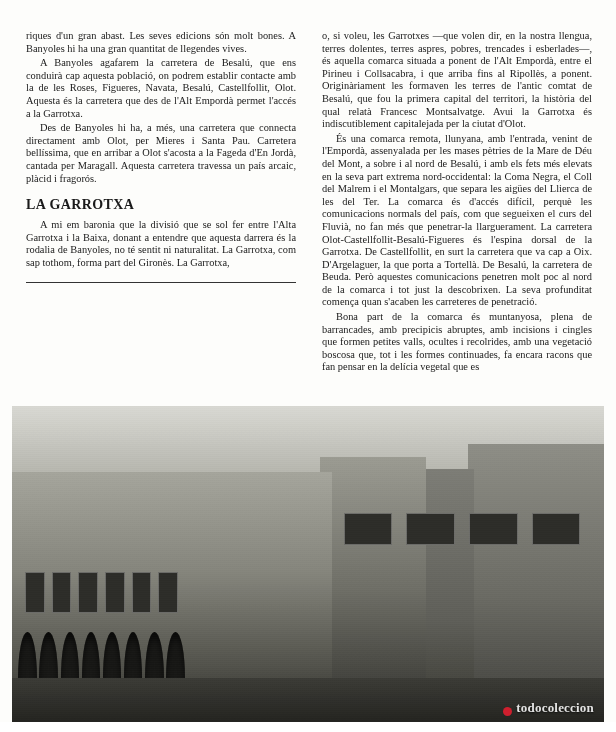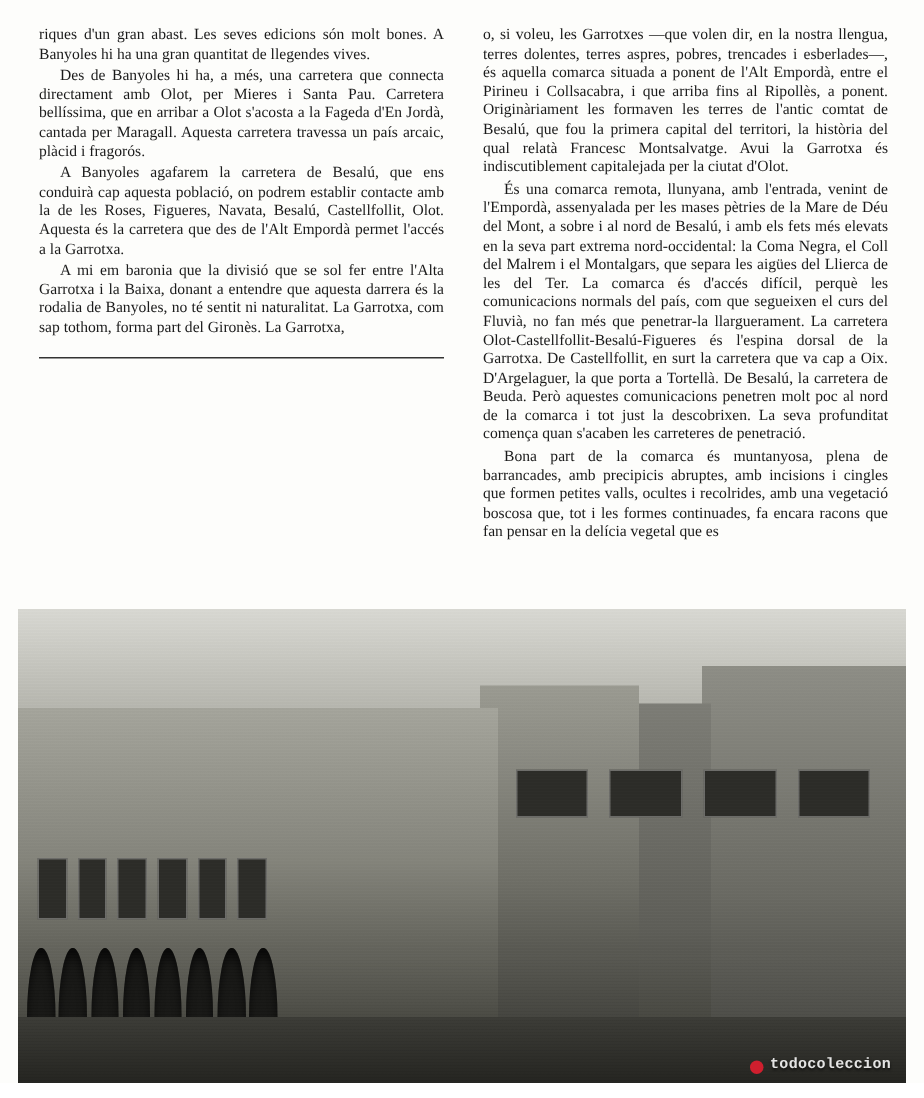--- a/index.html
+++ b/index.html
@@ -15,21 +15,21 @@
     position: relative;
     overflow: hidden;
   }
   .page {
     position: absolute;
     inset: 0;
     background: #fdfdfb;
   }
   .columns {
     position: absolute;
-    top: 18px;
+    top: 30px;
     left: 26px;
     width: 566px;
     display: flex;
     gap: 26px;
   }
   .col {
     width: 270px;
   }
   p {
     margin: 0 0 2px 0;
@@ -168,22 +168,22 @@
     inset: 0;
     opacity: 0.22;
     background-image:
       repeating-linear-gradient(0deg, rgba(255,255,255,0.05) 0 1px, rgba(0,0,0,0.05) 1px 2px);
     pointer-events: none;
   }
   .watermark {
     position: absolute;
     right: 10px;
     bottom: 6px;
-    font-family: Liberation Mono, monospace;
-    font-size: 10px;
+    font-family: Liberation Serif, serif;
+    font-size: 13px;
     font-weight: bold;
     color: rgba(255,255,255,0.88);
     letter-spacing: 0.2px;
     text-shadow: 0 1px 2px rgba(0,0,0,0.7);
     display: flex;
     align-items: flex-end;
     gap: 4px;
   }
   .wm-dot {
     display: inline-block;
@@ -199,23 +199,24 @@
 </style>
 </head>
 <body>
 
 <div class="page">
 
   <div class="columns">
 
     <div class="col">
       <p class="noindent">riques d'un gran abast. Les seves edicions són molt bones. A Banyoles hi ha una gran quantitat de llegendes vives.</p>
+      <p>A Banyoles agafarem la carretera de Besalú, que ens conduirà cap aquesta població, on podrem establir contacte amb la de les Roses, Figueres, Navata, Besalú, Castellfollit, Olot. Aquesta és la carretera que des de l'Alt Empordà permet l'accés a la Garrotxa.</p>
       <p>Des de Banyoles hi ha, a més, una carretera que connecta directament amb Olot, per Mieres i Santa Pau. Carretera bellíssima, que en arribar a Olot s'acosta a la Fageda d'En Jordà, cantada per Maragall. Aquesta carretera travessa un país arcaic, plàcid i fragorós.</p>
-      <p>A Banyoles agafarem la carretera de Besalú, que ens conduirà cap aquesta població, on podrem establir contacte amb la de les Roses, Figueres, Navata, Besalú, Castellfollit, Olot. Aquesta és la carretera que des de l'Alt Empordà permet l'accés a la Garrotxa.</p>
-
+
+      <h2 class="section-title">LA GARROTXA</h2>
 
       <p>A mi em baronia que la divisió que se sol fer entre l'Alta Garrotxa i la Baixa, donant a entendre que aquesta darrera és la rodalia de Banyoles, no té sentit ni naturalitat. La Garrotxa, com sap tothom, forma part del Gironès. La Garrotxa,</p>
 
       <div class="caption-rule"></div>
     </div>
 
     <div class="col">
       <p class="noindent">o, si voleu, les Garrotxes —que volen dir, en la nostra llengua, terres dolentes, terres aspres, pobres, trencades i esberlades—, és aquella comarca situada a ponent de l'Alt Empordà, entre el Pirineu i Collsacabra, i que arriba fins al Ripollès, a ponent. Originàriament les formaven les terres de l'antic comtat de Besalú, que fou la primera capital del territori, la història del qual relatà Francesc Montsalvatge. Avui la Garrotxa és indiscutiblement capitalejada per la ciutat d'Olot.</p>
       <p>És una comarca remota, llunyana, amb l'entrada, venint de l'Empordà, assenyalada per les mases pètries de la Mare de Déu del Mont, a sobre i al nord de Besalú, i amb els fets més elevats en la seva part extrema nord-occidental: la Coma Negra, el Coll del Malrem i el Montalgars, que separa les aigües del Llierca de les del Ter. La comarca és d'accés difícil, perquè les comunicacions normals del país, com que segueixen el curs del Fluvià, no fan més que penetrar-la llarguerament. La carretera Olot-Castellfollit-Besalú-Figueres és l'espina dorsal de la Garrotxa. De Castellfollit, en surt la carretera que va cap a Oix. D'Argelaguer, la que porta a Tortellà. De Besalú, la carretera de Beuda. Però aquestes comunicacions penetren molt poc al nord de la comarca i tot just la descobrixen. La seva profunditat comença quan s'acaben les carreteres de penetració.</p>
       <p>Bona part de la comarca és muntanyosa, plena de barrancades, amb precipicis abruptes, amb incisions i cingles que formen petites valls, ocultes i recolrides, amb una vegetació boscosa que, tot i les formes continuades, fa encara racons que fan pensar en la delícia vegetal que es</p>

